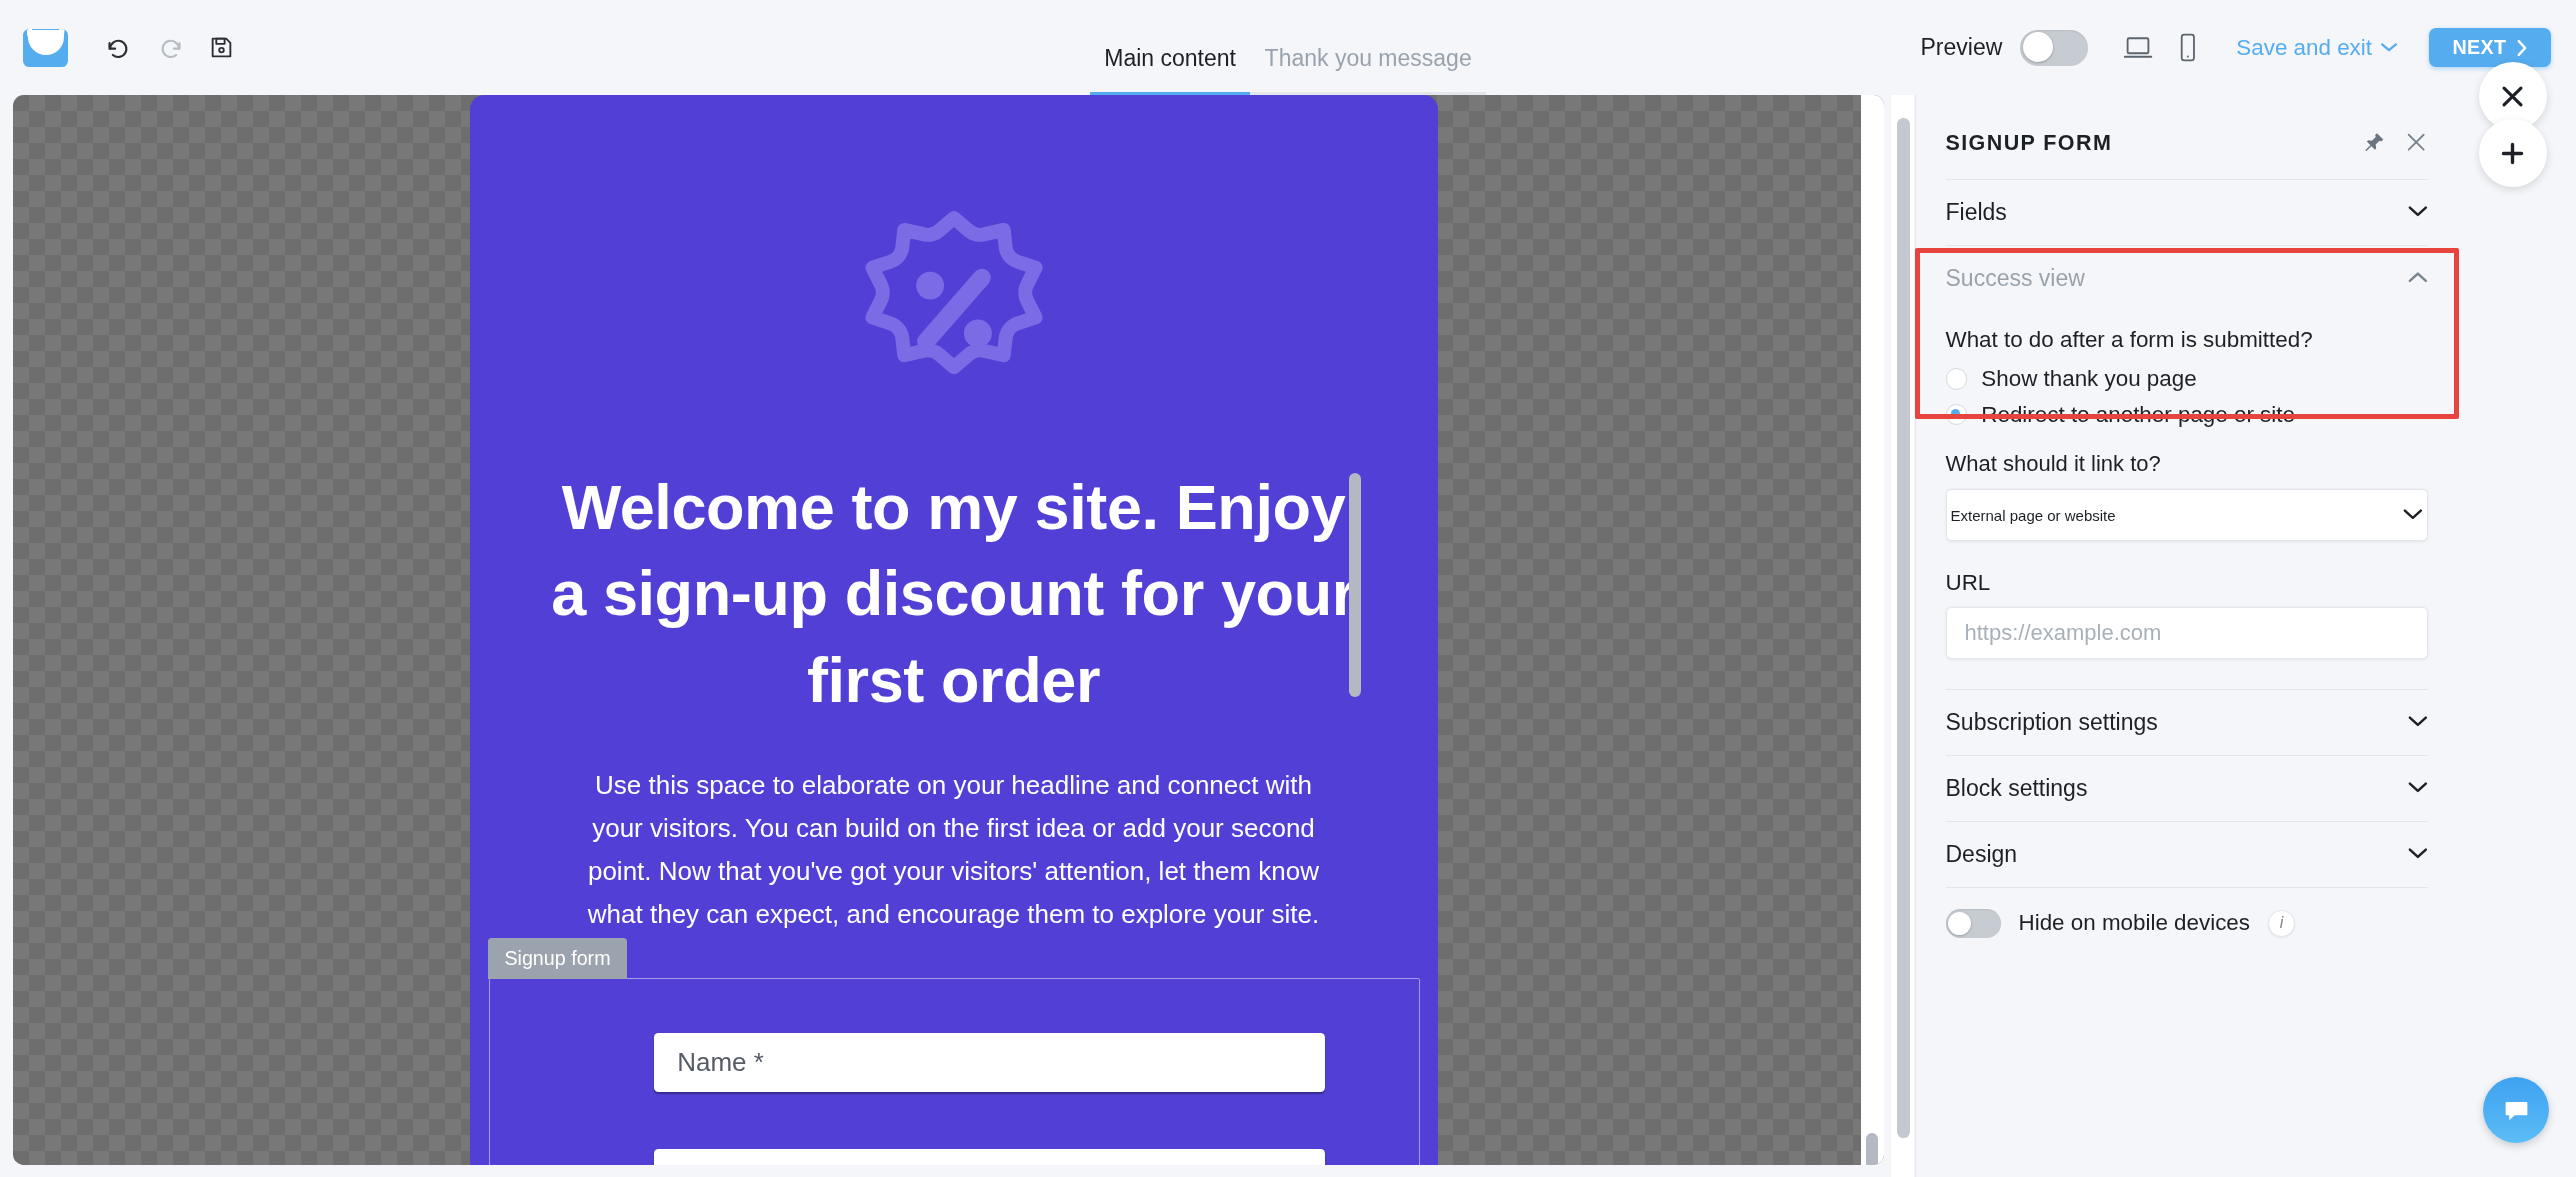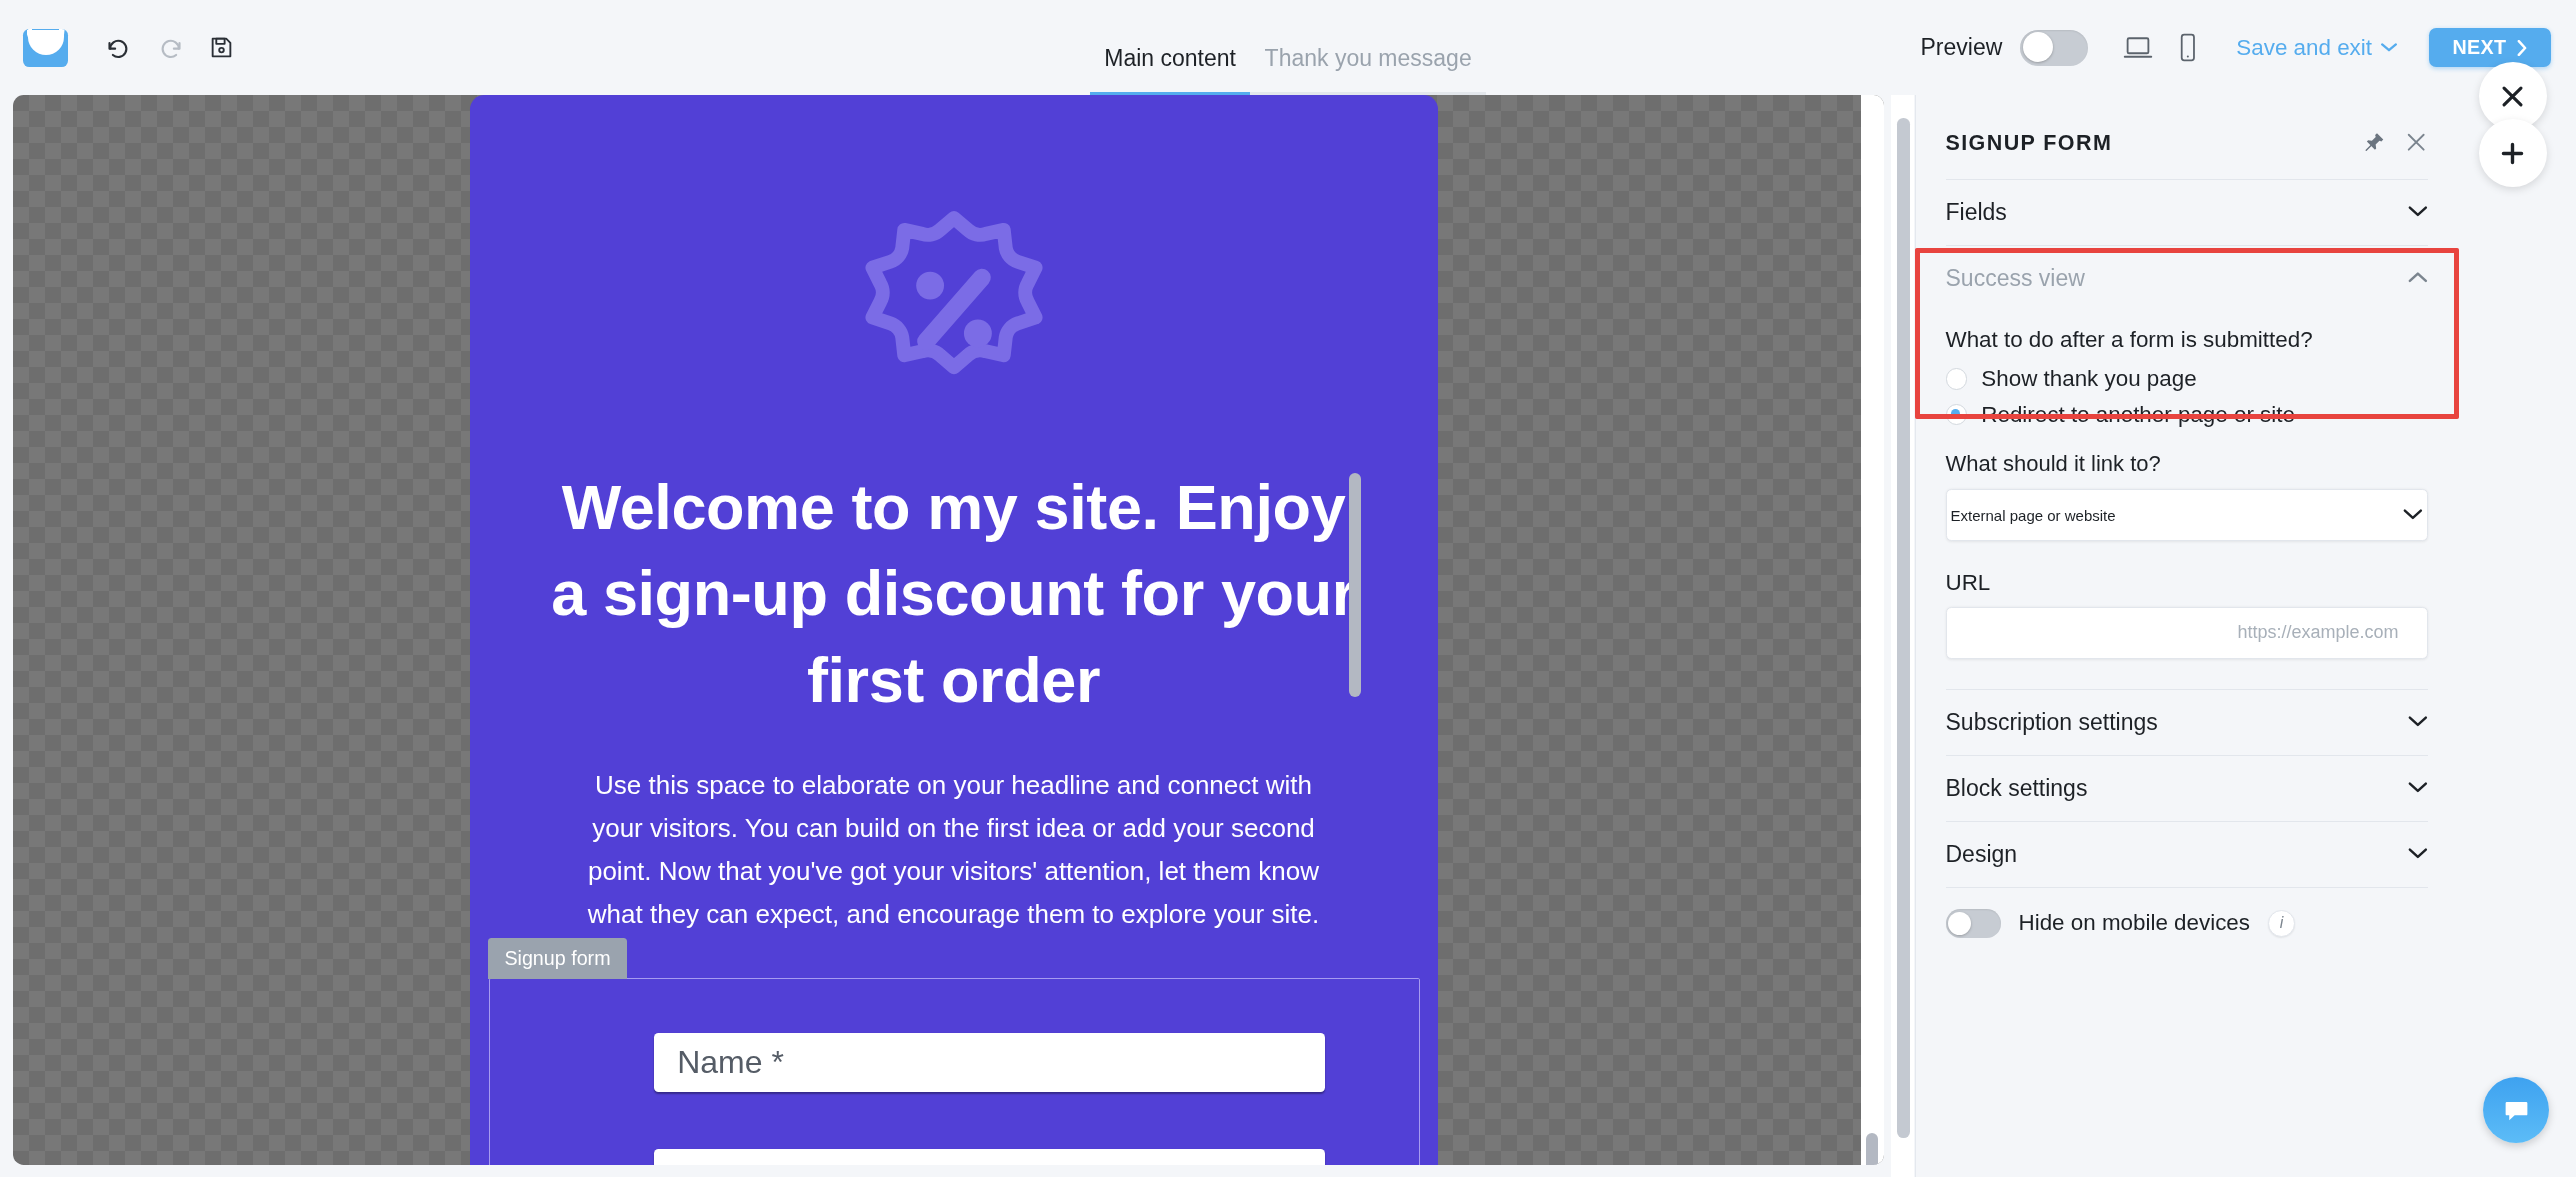--- a/index.html
+++ b/index.html
@@ -155,21 +155,21 @@
     font-size: 19.7px; padding: 9px 16px;
     border-radius: 3.6px 3.6px 0 0;
     white-space: nowrap;
   }
   .form-field {
     position: absolute; left: 164px;
     width: 671px; height: 59px;
     background: #fff; border-radius: 4.5px;
     display: flex; align-items: center;
     padding-left: 23px;
-    color: #555c66; font-size: 32px;
+    color: #555c66; font-size: 26px;
     box-shadow: 0 1.8px 1.8px rgba(0,0,0,.35);
   }
   .ff-name { top: 54px; }
   .ff-email { top: 170px; }
 
   .canvas-scroll-track {
     position: absolute; right: 0px; top: 0;
     width: 23px; height: 1070px;
     background: #ffffff;
   }
@@ -246,25 +246,24 @@
     background: #fff; border: 0.9px solid #e2e6ec; border-radius: 5.4px;
     display: flex; align-items: center; justify-content: space-between;
     padding: 0 4px; cursor: pointer;
     font-size: 15px; color: #1d2126;
     box-shadow: 0 0.9px 2.7px rgba(0,0,0,.07);
   }
   .url-label { font-size: 22.4px; color: #1d2126; margin-top: 29px; margin-bottom: 10.7px; }
   .url-input {
     width: 100%; height: 52px;
     background: #fff; border: 0.9px solid #e2e6ec; border-radius: 5.4px;
-    padding: 0 28px; font-size: 18px; color: #1d2126;
+    padding: 0 18px; font-size: 22px; color: #1d2126;
     font-family: "Liberation Sans", sans-serif;
     box-shadow: 0 0.9px 2.7px rgba(0,0,0,.07);
     outline: none;
-    text-align: right;
   }
   .url-input::placeholder { color: #a8b0b9; }
   .succ-spacer { height: 30px; }
 
   .mobile-row {
     display: flex; align-items: center; gap: 18px;
     height: 72px; border-top: 0.9px solid #e2e6ec;
   }
   .toggle-sm {
     width: 55px; height: 29px; border-radius: 14.3px;

